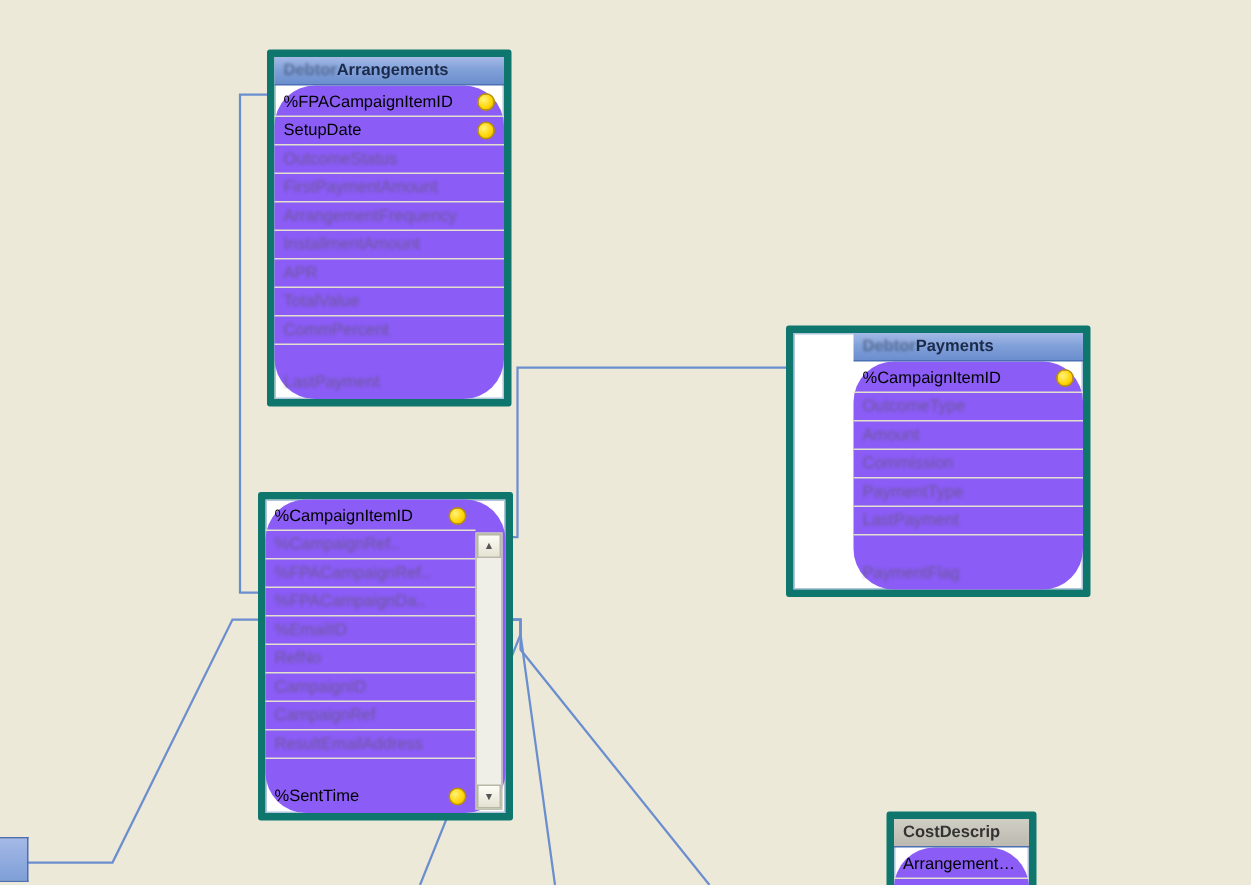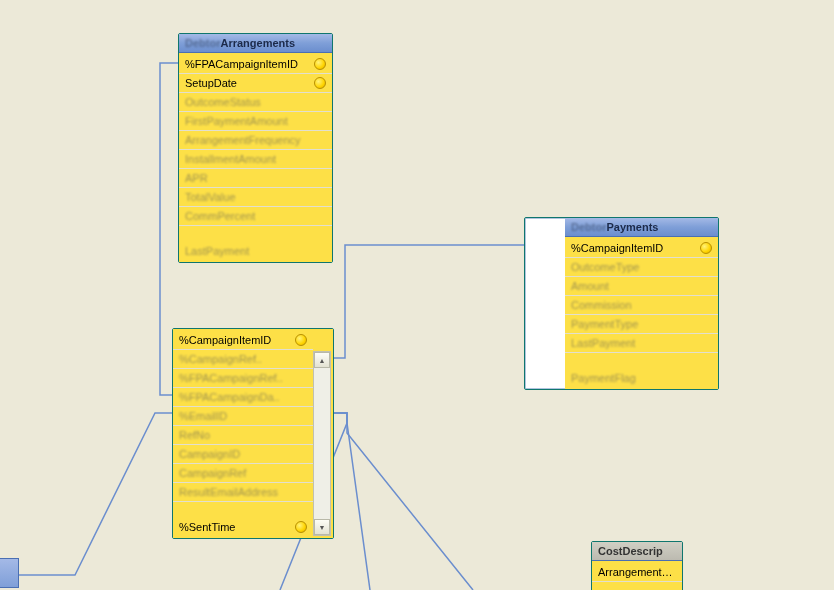--- a/index.html
+++ b/index.html
@@ -21,21 +21,21 @@
   }
   svg.lines {
     position: absolute;
     left: 0; top: 0;
     width: 834px;
     height: 590px;
     pointer-events: none;
   }
   .table {
     position: absolute;
-    border: 1px solid #0f766e;
+    border: 5px solid #0f766e;
     background: #ffffff;
     box-shadow: 0 0 0 1px #b0c4de inset;
     border-radius: 2px;
   }
   .titlebar {
     background: linear-gradient(to bottom, #a4b9e6 0%, #7f9fd8 50%, #6b8ece 100%);
     color: #1c2a4a;
     font-weight: bold;
     padding: 3px 6px;
     border-bottom: 1px solid #4a6fb3;
@@ -44,21 +44,22 @@
     cursor: move;
   }
   .prefix {
     color: #3a4a6a;
     filter: blur(1.2px);
     opacity: 0.6;
     margin-right: 0px;
   }
   .body {
     padding: 2px 0;
-    background: #fde047;
+    background: #8b5cf6;
+    border-radius: 27px;
   }
   .row {
     display: flex;
     align-items: center;
     padding: 1px 6px;
     border-bottom: 1px solid #e2dfcf;
     height: 16px;
     white-space: nowrap;
     overflow: hidden;
     position: relative;

